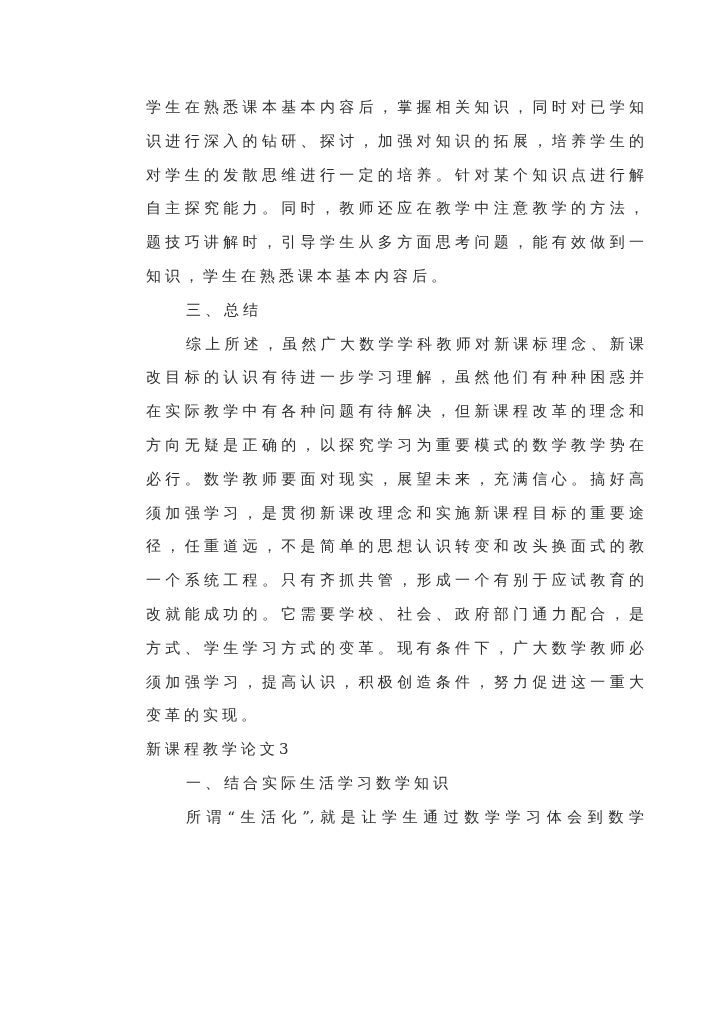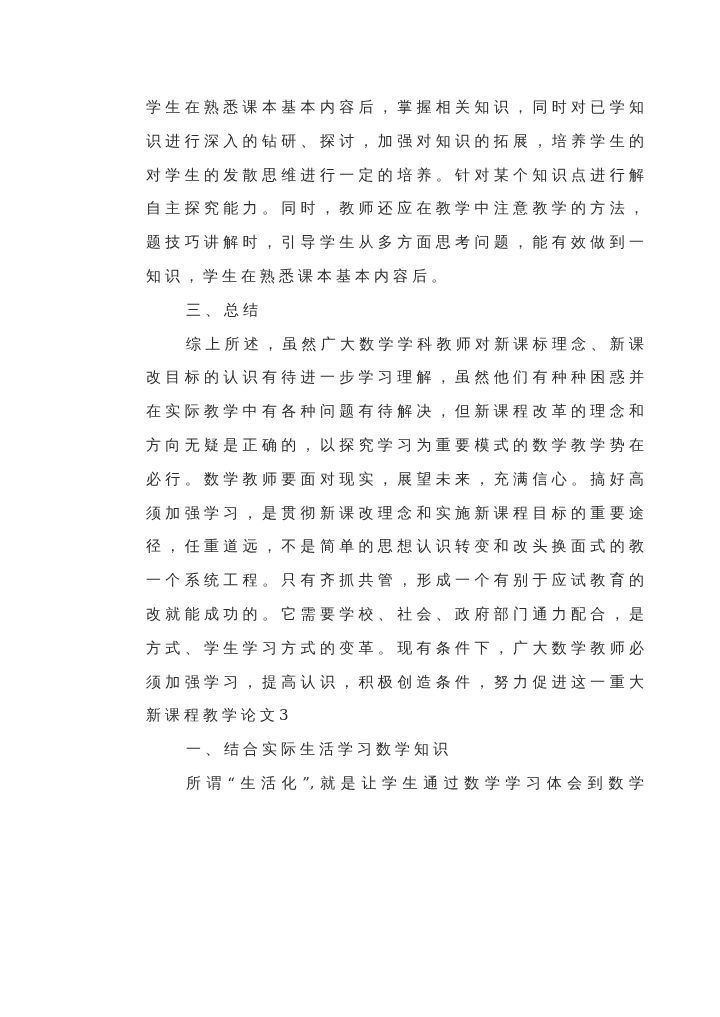--- a/index.html
+++ b/index.html
@@ -67,17 +67,18 @@
     <div class="line full">改目标的认识有待进一步学习理解，虽然他们有种种困惑并</div>
     <div class="line full">在实际教学中有各种问题有待解决，但新课程改革的理念和</div>
     <div class="line full">方向无疑是正确的，以探究学习为重要模式的数学教学势在</div>
     <div class="line full">必行。数学教师要面对现实，展望未来，充满信心。搞好高</div>
     <div class="line full">须加强学习，是贯彻新课改理念和实施新课程目标的重要途</div>
     <div class="line full">径，任重道远，不是简单的思想认识转变和改头换面式的教</div>
     <div class="line full">一个系统工程。只有齐抓共管，形成一个有别于应试教育的</div>
     <div class="line full">改就能成功的。它需要学校、社会、政府部门通力配合，是</div>
     <div class="line full">方式、学生学习方式的变革。现有条件下，广大数学教师必</div>
     <div class="line full">须加强学习，提高认识，积极创造条件，努力促进这一重大</div>
+    <div class="line">变革的实现。</div>
     <div class="line">新课程教学论文3</div>
     <div class="line indent">一、结合实际生活学习数学知识</div>
     <div class="line full indent">所谓“生活化”,就是让学生通过数学学习体会到数学</div>
   </div>
 </div>
 
 </body></html>

